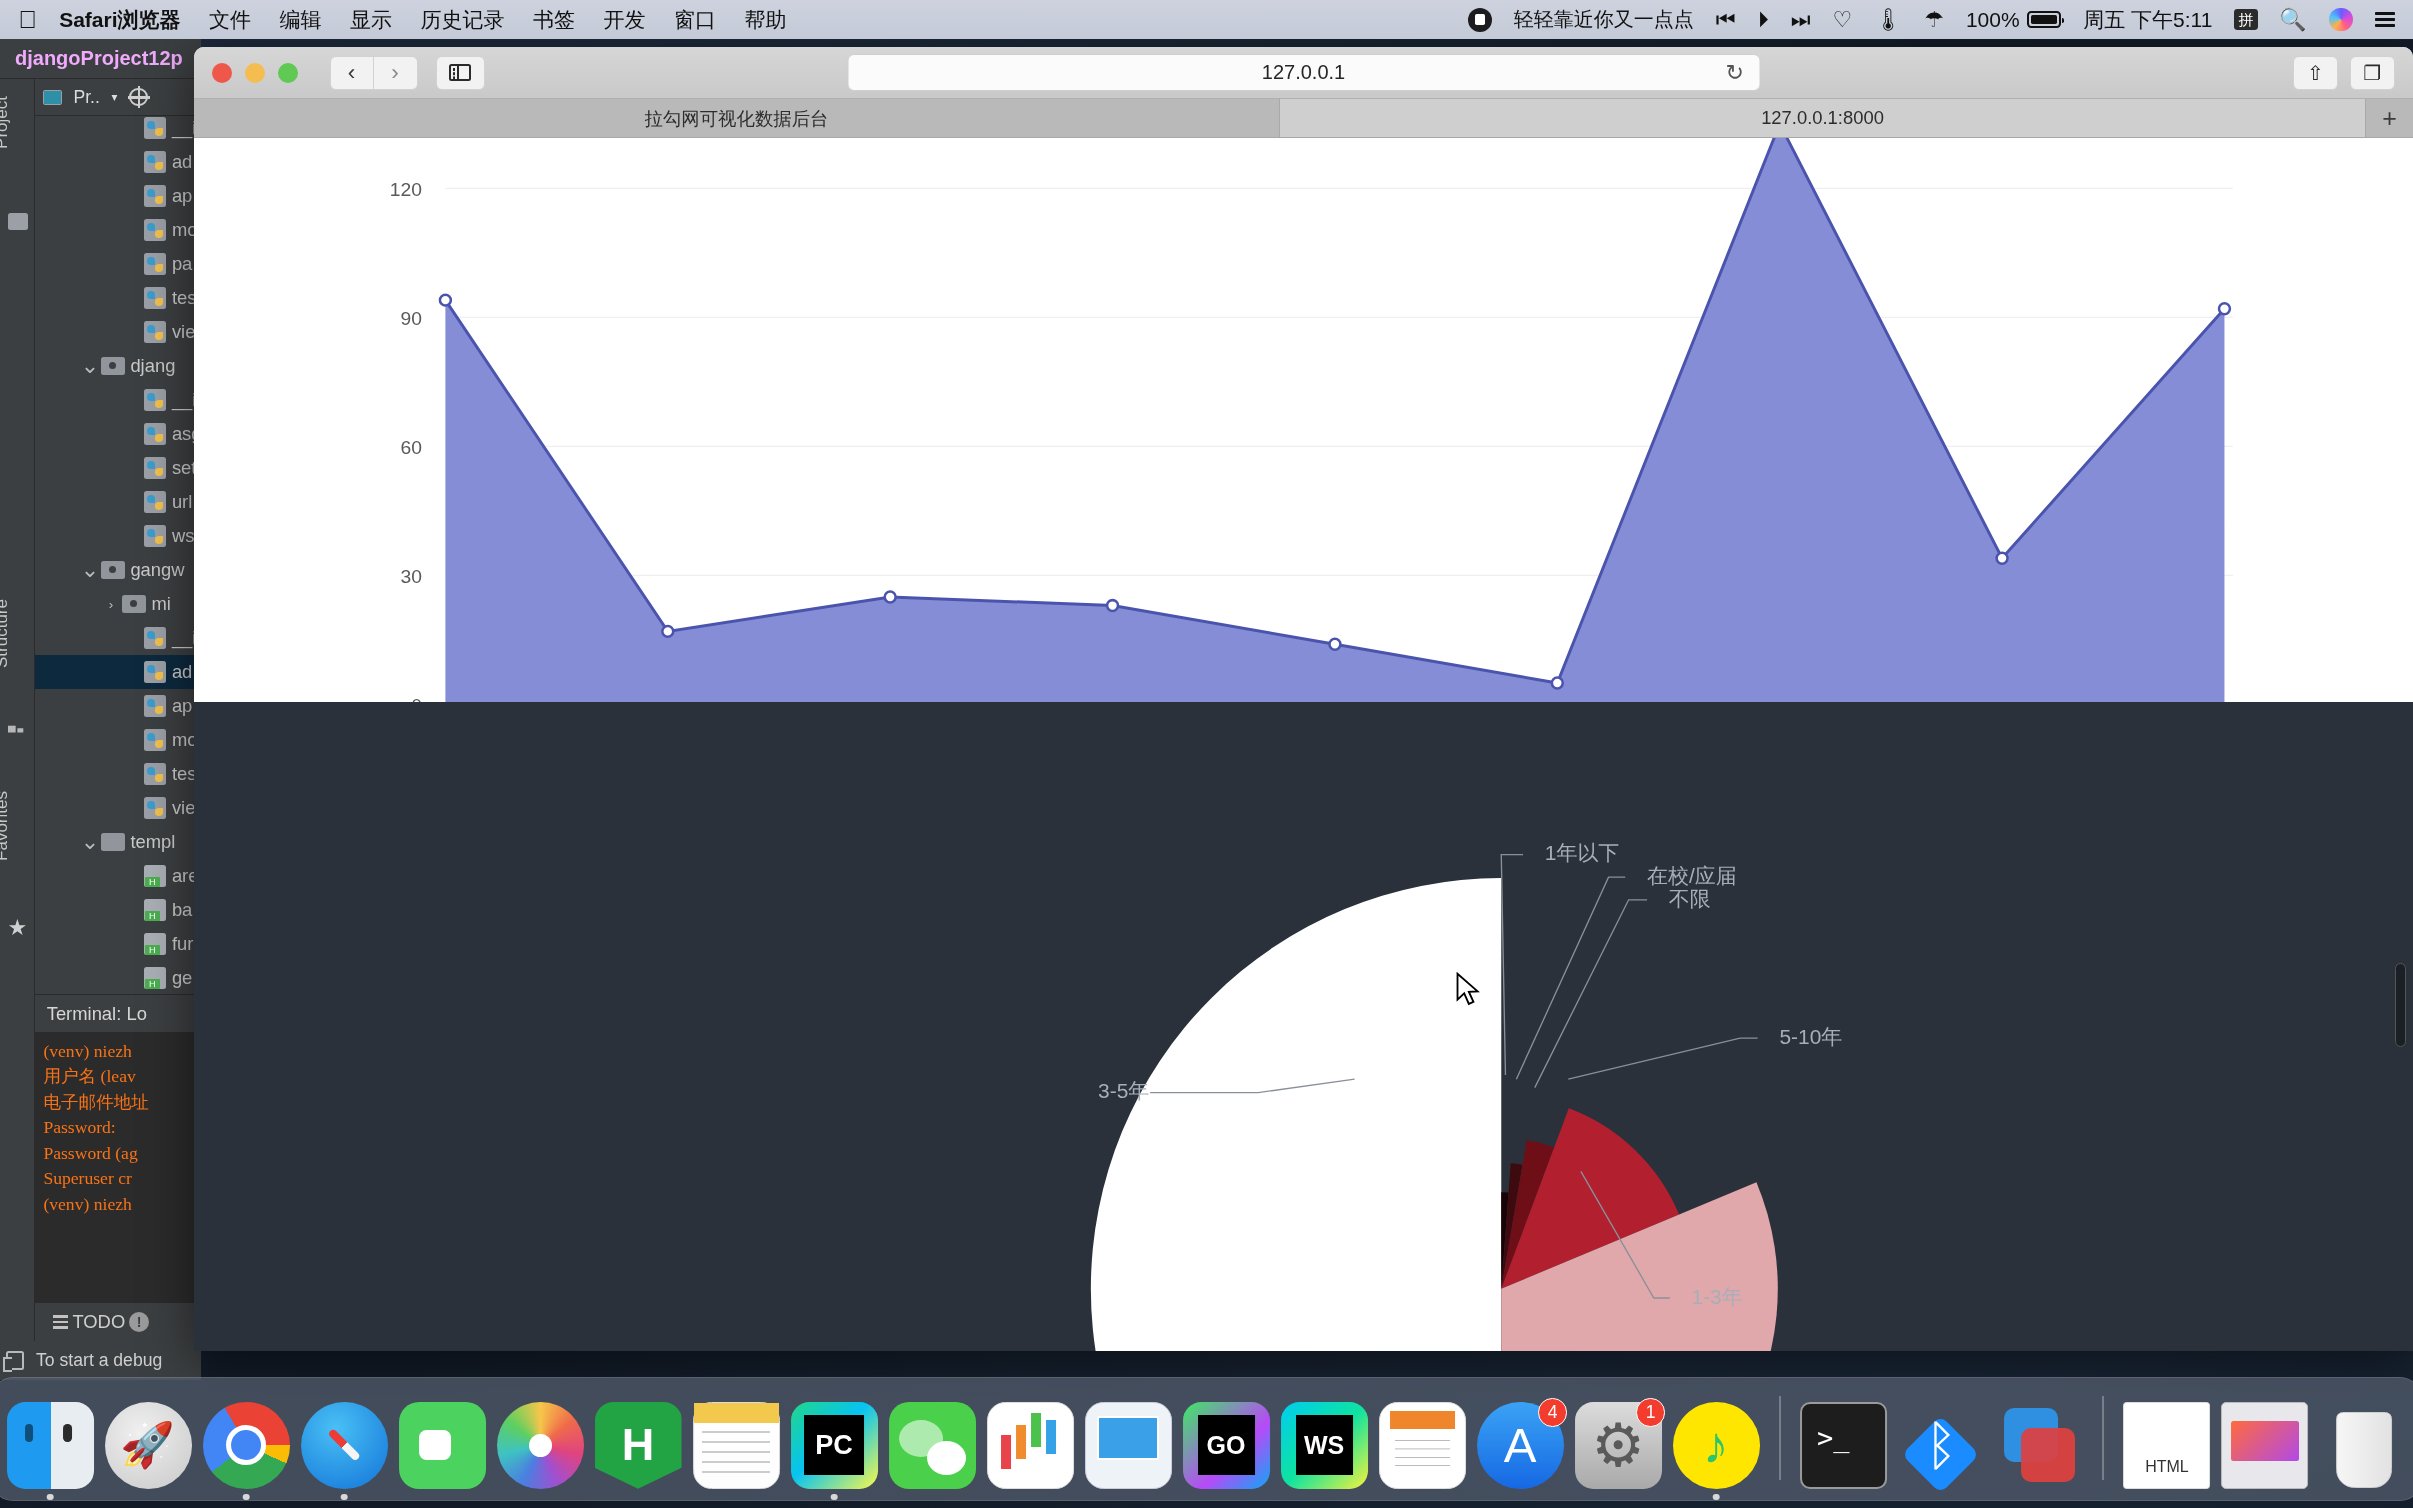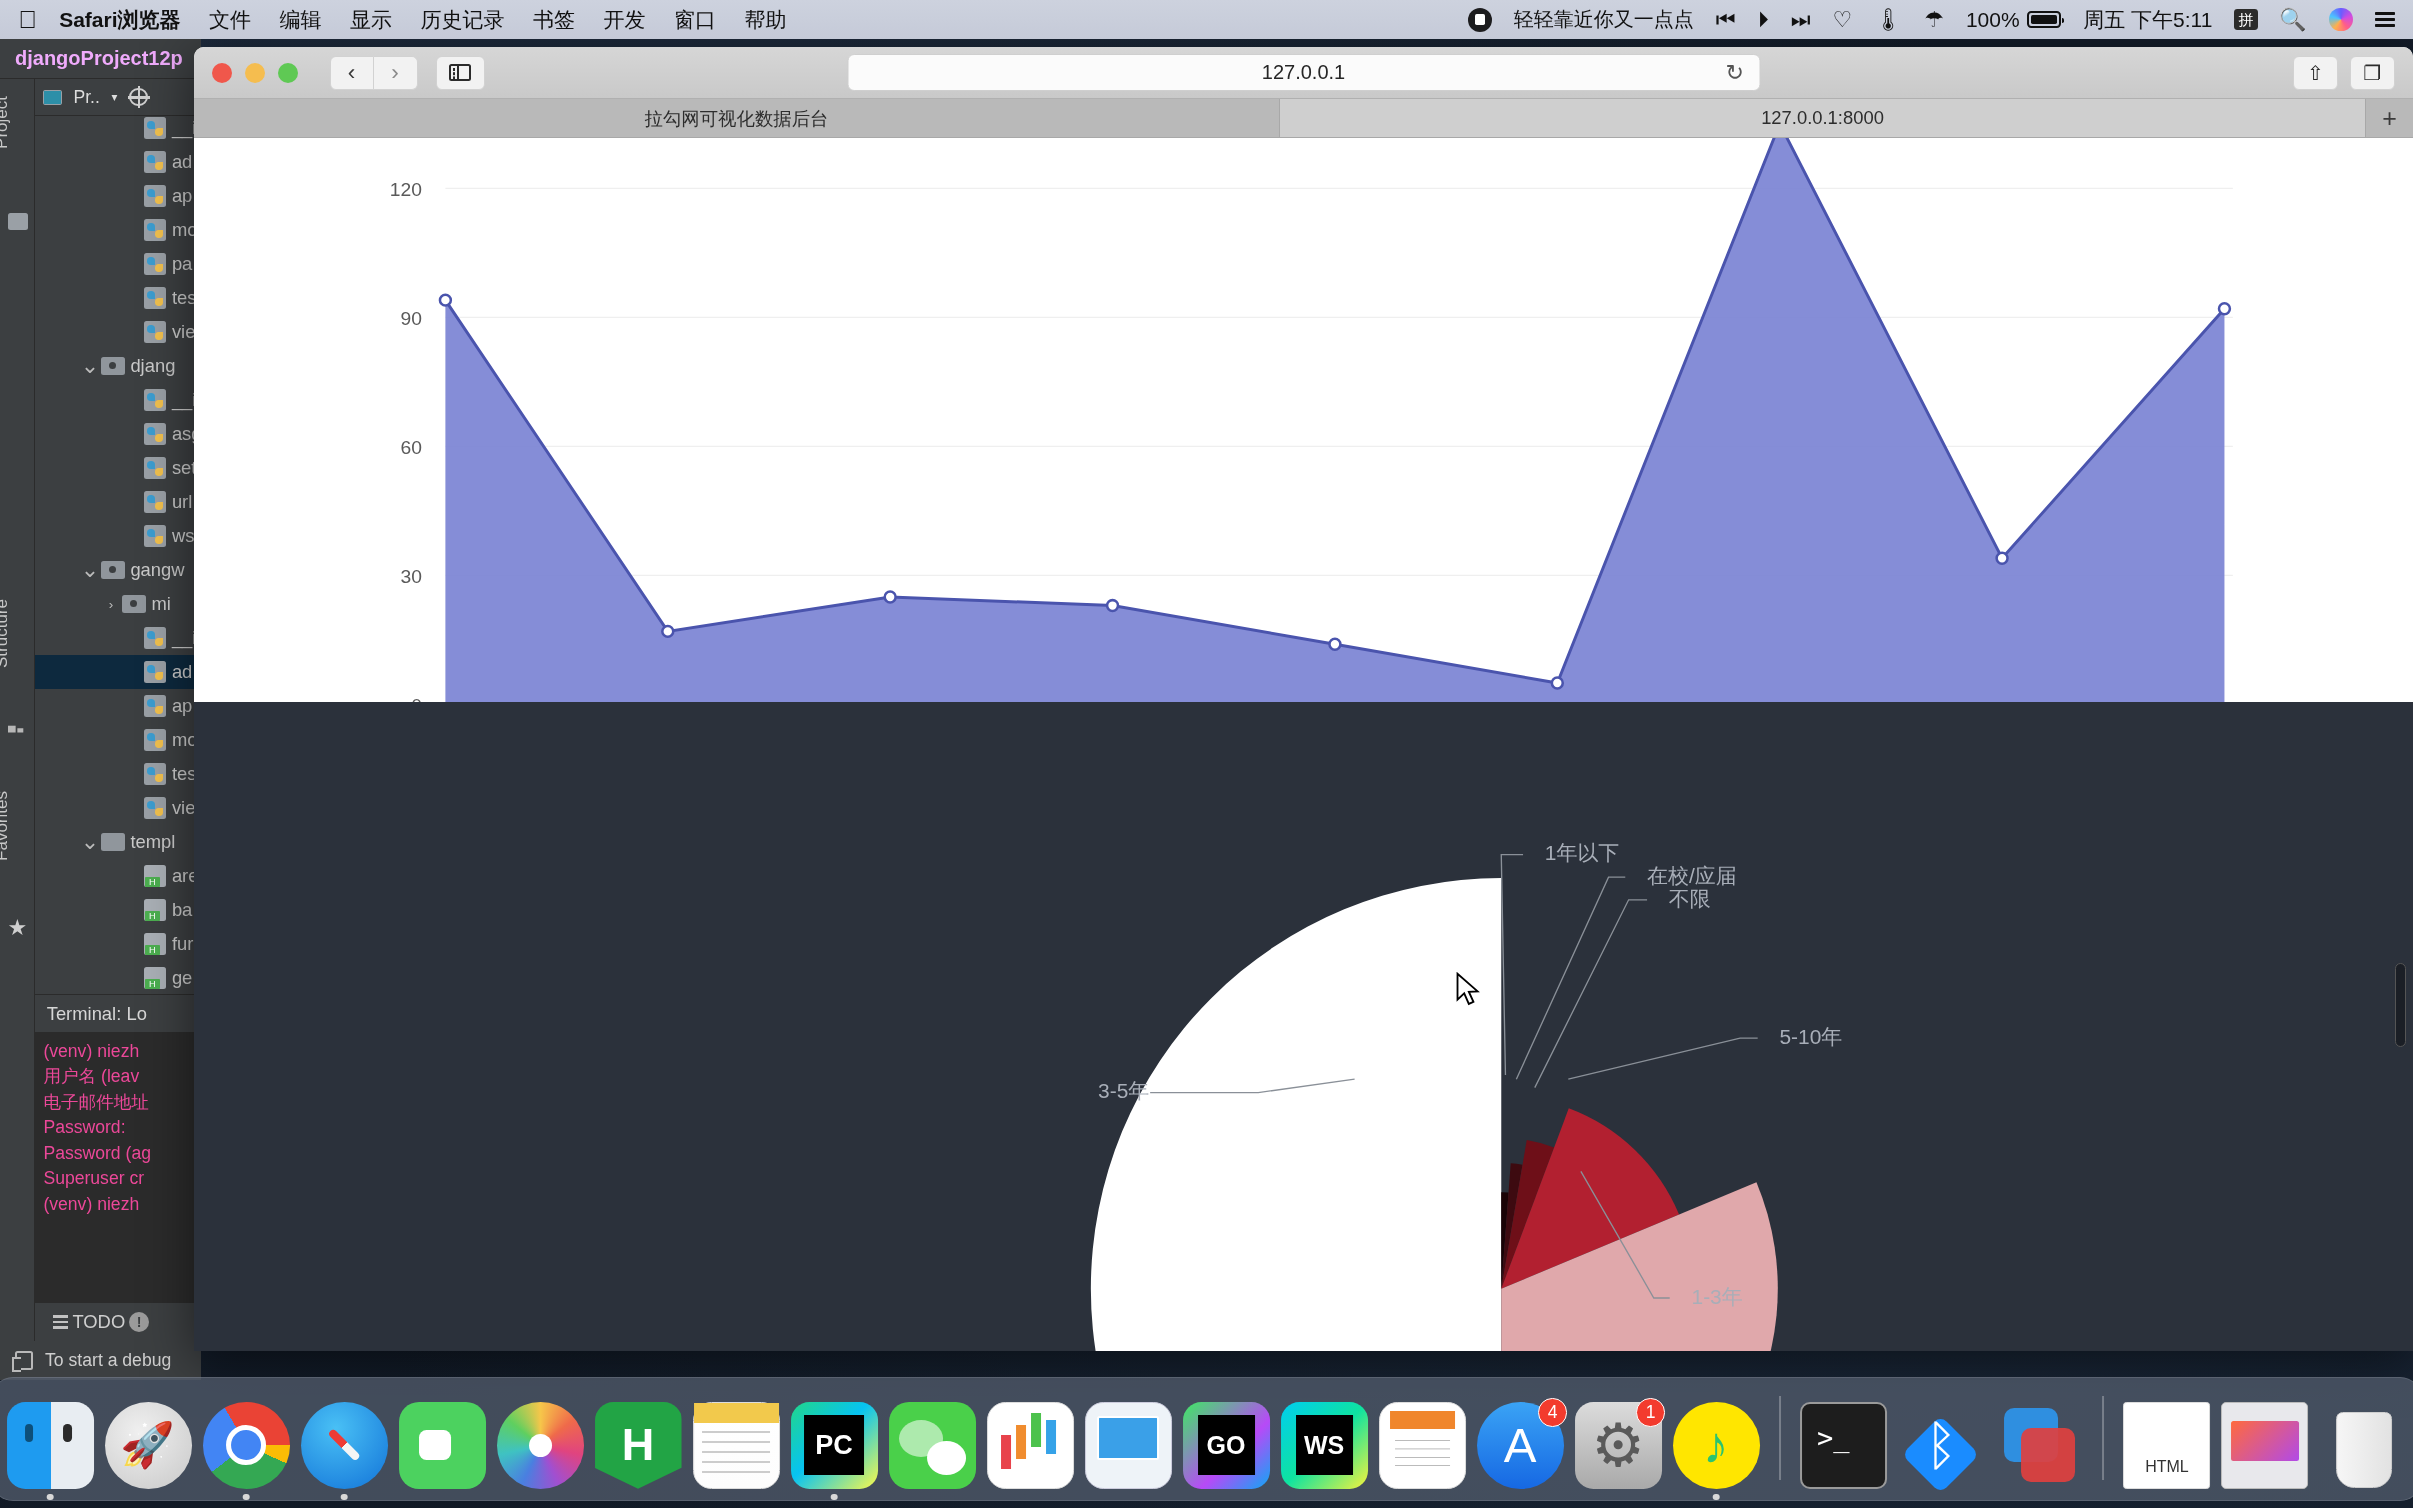--- a/index.html
+++ b/index.html
@@ -108,29 +108,29 @@
   .icoFolder{ width:23.5px;height:18.4px;flex-shrink:0;margin-right:5.9px;background:#90969c;border-radius:2.5px;position:relative;}
   .icoFolder.mod::after{content:"";position:absolute;left:7.5px;top:5px;width:7.5px;height:7.5px;border-radius:50%;background:#3c3f41;}
   .icoHtml{ width:22px;height:22px;flex-shrink:0;margin-right:5.9px;background:#a9afb5;border-radius:2.5px;position:relative;}
   .icoHtml::after{content:"H";position:absolute;left:0.8px;bottom:0;width:15px;height:10px;background:#4caf50;color:#fff;font-size:9.2px;text-align:center;line-height:10px;border-radius:0.8px;font-family:"Liberation Sans",sans-serif;}
   .tree-scroll { position:absolute; top:37px; left:0; right:0; bottom:0; overflow:hidden; }
   #pycharm .pc-terminal {
     position: absolute; left: 35px; right: 0; bottom: 77px; top: 955px;
     background: #2b2b2b; border-top: 0.8px solid #2b2b2b;
   }
   .term-head { height:37px; background:#3c3f41; color:#d6d6d6; font-size:18.4px; display:flex; align-items:center; padding-left:11.7px; white-space:nowrap;}
-  .term-body { font-family:Liberation Sans, sans-serif; font-size:17.6px; color:#ec4899; padding:6.7px 0 0 8.4px; line-height:1.45; white-space:nowrap;}
+  .term-body { font-family:Liberation Serif, serif; font-size:17.6px; color:#f97316; padding:6.7px 0 0 8.4px; line-height:1.45; white-space:nowrap;}
   #pycharm .pc-status {
     position:absolute; left:35px; right:0; bottom:39px; height:39px;
     background:#3c3f41; display:flex; align-items:center; gap:4px; padding-left:18.4px;
     color:#cfcfcf; font-size:18.4px; border-top:0.8px solid #2b2b2b;
   }
   #pycharm .pc-bottom {
     position:absolute; left:0; right:0; bottom:0; height:39px;
-    background:#3c3f41; display:flex; align-items:center; gap:11.7px; padding-left:15px;
+    background:#3c3f41; display:flex; align-items:center; gap:11.7px; padding-left:6px;
     color:#cfcfcf; font-size:17.6px; white-space:nowrap;
   }
   .todo-lines{display:inline-block;}
   .todo-lines i{display:block;width:15px;height:2.5px;background:#c2c2c2;margin:2.9px 0;}
   .warn-circ{width:20px;height:20px;border-radius:50%;background:#9b9b9b;color:#3c3f41;font-size:14.2px;font-weight:bold;text-align:center;line-height:20px;}
   .dbg-sq{width:18.4px;height:18.4px;border:2.1px solid #b9b9b9;border-radius:2.5px;position:relative;}
   .dbg-sq::after{content:"";position:absolute;left:-5px;top:3.4px;width:6.7px;height:11.7px;border:2.1px solid #b9b9b9;border-right:none;background:#3c3f41;}
 
   
   #safari {

